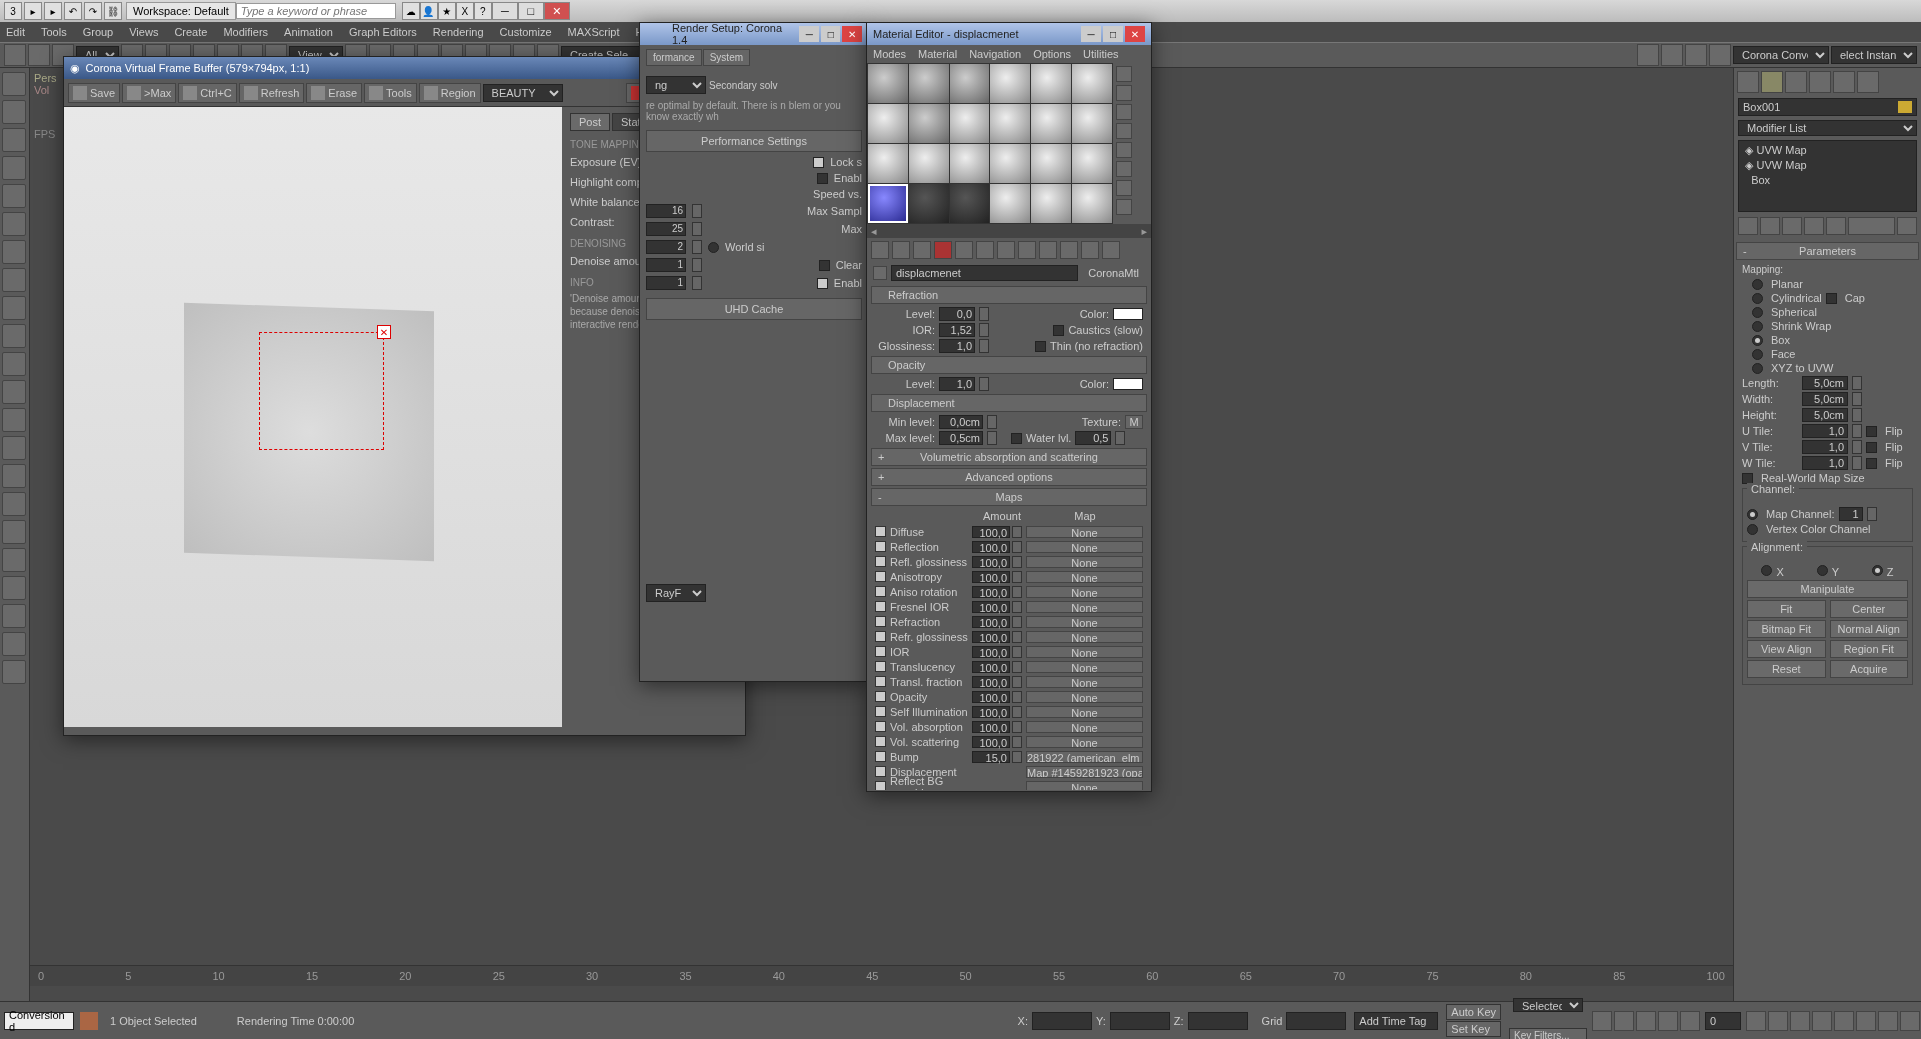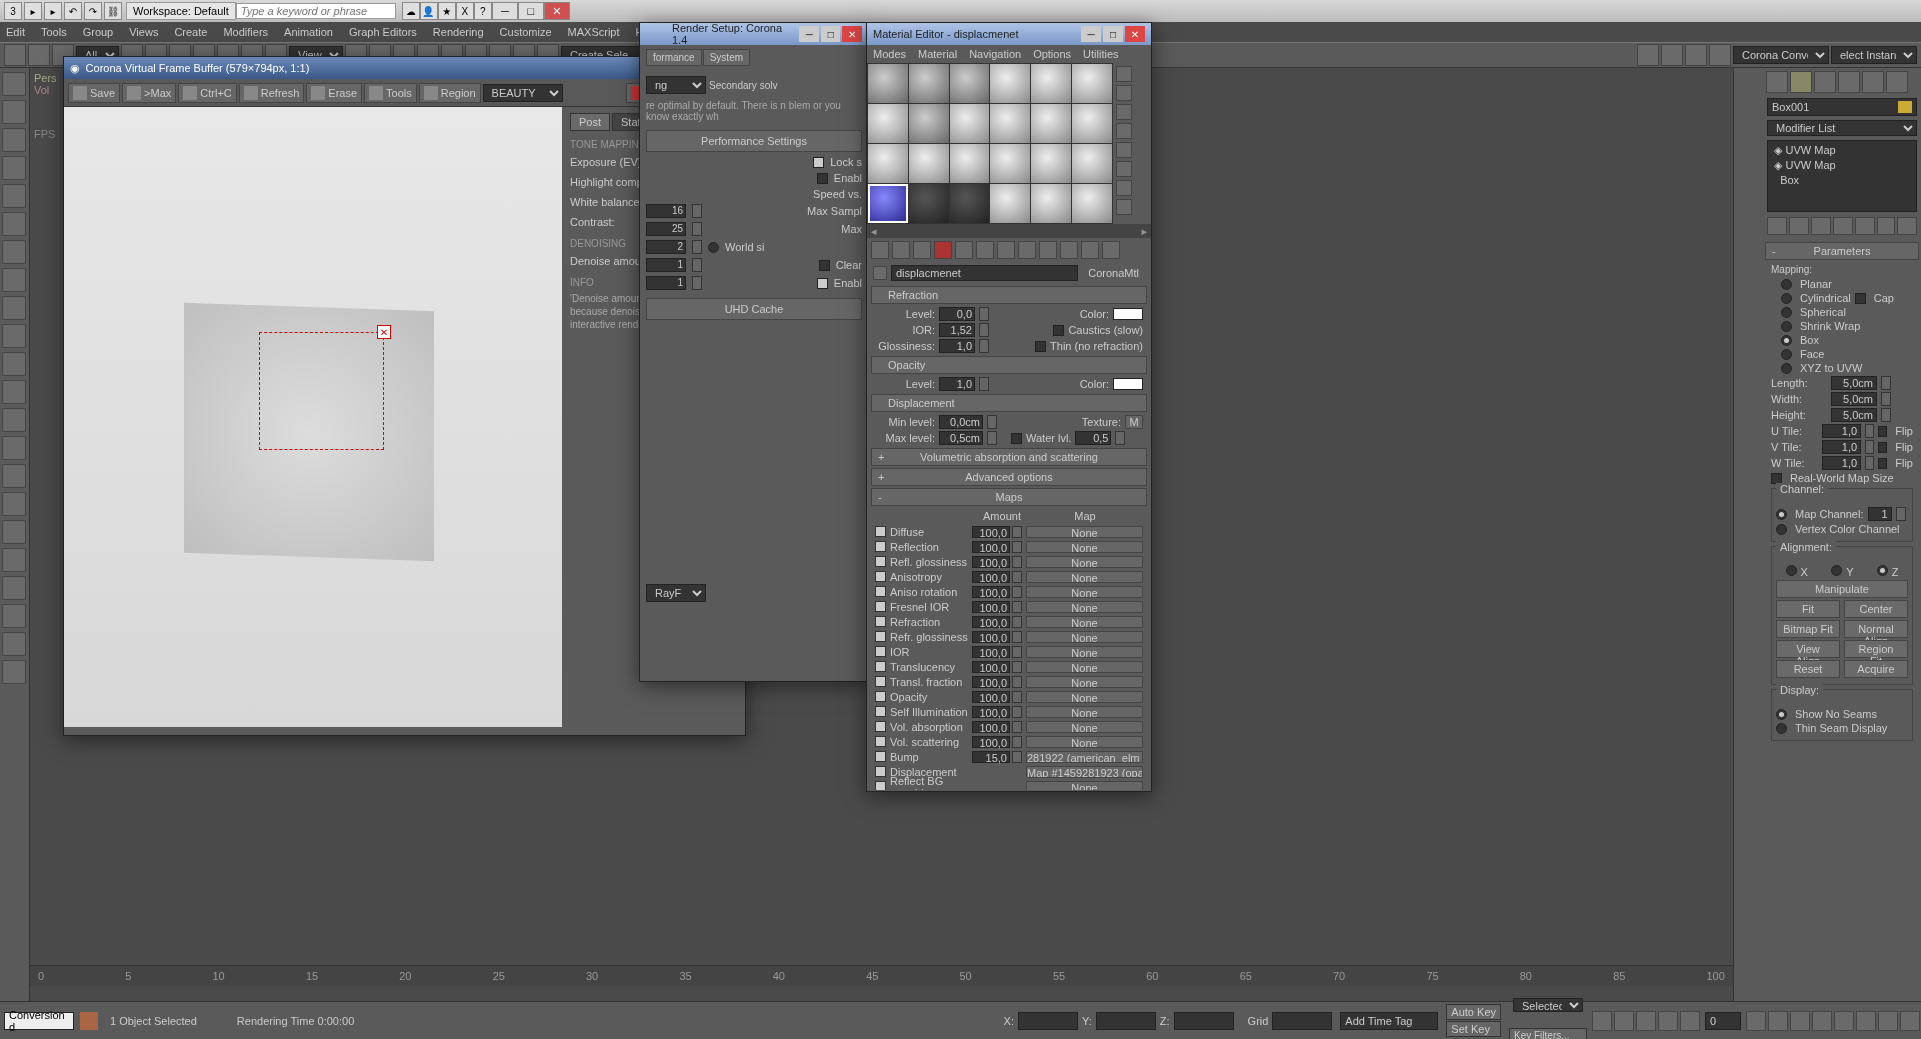--- a/index.html
+++ b/index.html
@@ -16,21 +16,21 @@
 .menubar { height:20px; background:#4a4a4a; display:flex; align-items:center; padding:0 6px; gap:16px; color:#ccc; }
 .menubar span { cursor:default; }
 .toolbar { height:26px; background:#5a5a5a; border-top:1px solid #777; border-bottom:1px solid #333; display:flex; align-items:center; padding:0 4px; gap:2px; }
 .tool-ico { width:22px; height:22px; background:#6a6a6a; border:1px solid #444; }
 .tool-sep { width:2px; height:22px; }
 .sel-drop { height:18px; background:#333; color:#ccc; border:1px solid #222; padding:0 4px; }
 .main { position:absolute; top:68px; left:0; right:0; bottom:38px; display:flex; }
 .left-tools { width:30px; background:#5a5a5a; border-right:1px solid #333; display:flex; flex-direction:column; gap:4px; padding:4px 2px; }
 .left-tools .lt { width:24px; height:24px; background:#6a6a6a; border:1px solid #444; border-radius:2px; }
 .viewport-area { flex:1; background:#4a4a4a; position:relative; }
-.cmd-panel { width:188px; background:#5a5a5a; border-left:1px solid #333; display:flex; flex-direction:column; overflow:hidden;padding-left:29px; }
+.cmd-panel { width:188px; background:#5a5a5a; border-left:1px solid #333; display:flex; flex-direction:column; overflow:hidden; }
 .statusbar { position:absolute; bottom:0; left:0; right:0; height:38px; background:#5a5a5a; border-top:1px solid #333; display:flex; align-items:center; color:#ccc; }
 .timeslider { position:absolute; bottom:38px; left:30px; right:188px; height:36px; background:#4a4a4a; border-top:1px solid #333; }
 .timeslider .slider { height:16px; display:flex; align-items:center; color:#ccc; padding:0 20px; }
 .timeslider .ruler { height:20px; background:#444; display:flex; justify-content:space-between; padding:0 8px; color:#999; font-size:9px; align-items:center; }
 
 
 .fwin { position:absolute; background:#5a5a5a; border:1px solid #222; box-shadow:0 4px 20px rgba(0,0,0,.5); }
 .fwin .ftitle { height:22px; background:linear-gradient(#6a88b8,#3a5888); color:#fff; display:flex; align-items:center; padding:0 6px; }
 .fwin .ftitle .grow { flex:1; }
 .fwin .ftitle .wb { width:20px; height:16px; background:#ccc; color:#000; display:flex; align-items:center; justify-content:center; margin-left:2px; font-size:10px; }
@@ -376,31 +376,20 @@
             </div>
           <div class="prm">
               <div class="btn">View Align</div>
               <div class="btn">Region Fit</div>
             </div>
           <div class="prm">
               <div class="btn">Reset</div>
               <div class="btn">Acquire</div>
             </div>
         </div>
-        <div class="grp">
-          <span class="grp-t">Display:</span>
-          <div class="prm">
-              <span class="radio on"></span>
-              <span>Show No Seams</span>
-            </div>
-          <div class="prm">
-              <span class="radio"></span>
-              <span>Thin Seam Display</span>
-            </div>
-        </div>
       </div>
     </div>
   </div>
 </div>
 
 <div class="timeslider">
   <div class="ruler">
     <span>0</span>
       <span>5</span>
       <span>10</span>
@@ -430,21 +419,21 @@
   <div style="margin-left:40px;color:#ccc">Rendering Time 0:00:00</div>
   <div class="spacer"></div>
   <span>X:</span>
     <div class="field" style="width:60px"></div>
   <span>Y:</span>
     <div class="field" style="width:60px"></div>
   <span>Z:</span>
     <div class="field" style="width:60px"></div>
   <span style="margin-left:10px">Grid</span>
     <div class="field" style="width:60px"></div>
-  <div class="field" style="width:98px">Add Time Tag</div>
+  <div class="field" style="width:84px">Add Time Tag</div>
   <div style="display:flex;flex-direction:column;gap:1px;margin:0 4px">
     <div style="background:#666;border:1px solid #333;padding:1px 4px">Auto Key</div>
     <div style="background:#666;border:1px solid #333;padding:1px 4px">Set Key</div>
   </div>
   <div style="display:flex;flex-direction:column;gap:16px;margin:0 4px">
     <select class="field" style="height:14px;width:70px"><option>Selected</option></select>
     <div style="background:#666;border:1px solid #333;padding:1px 4px;font-size:10px">Key Filters...</div>
   </div>
   <div class="pbtn"></div>
   <div class="pbtn"></div>

